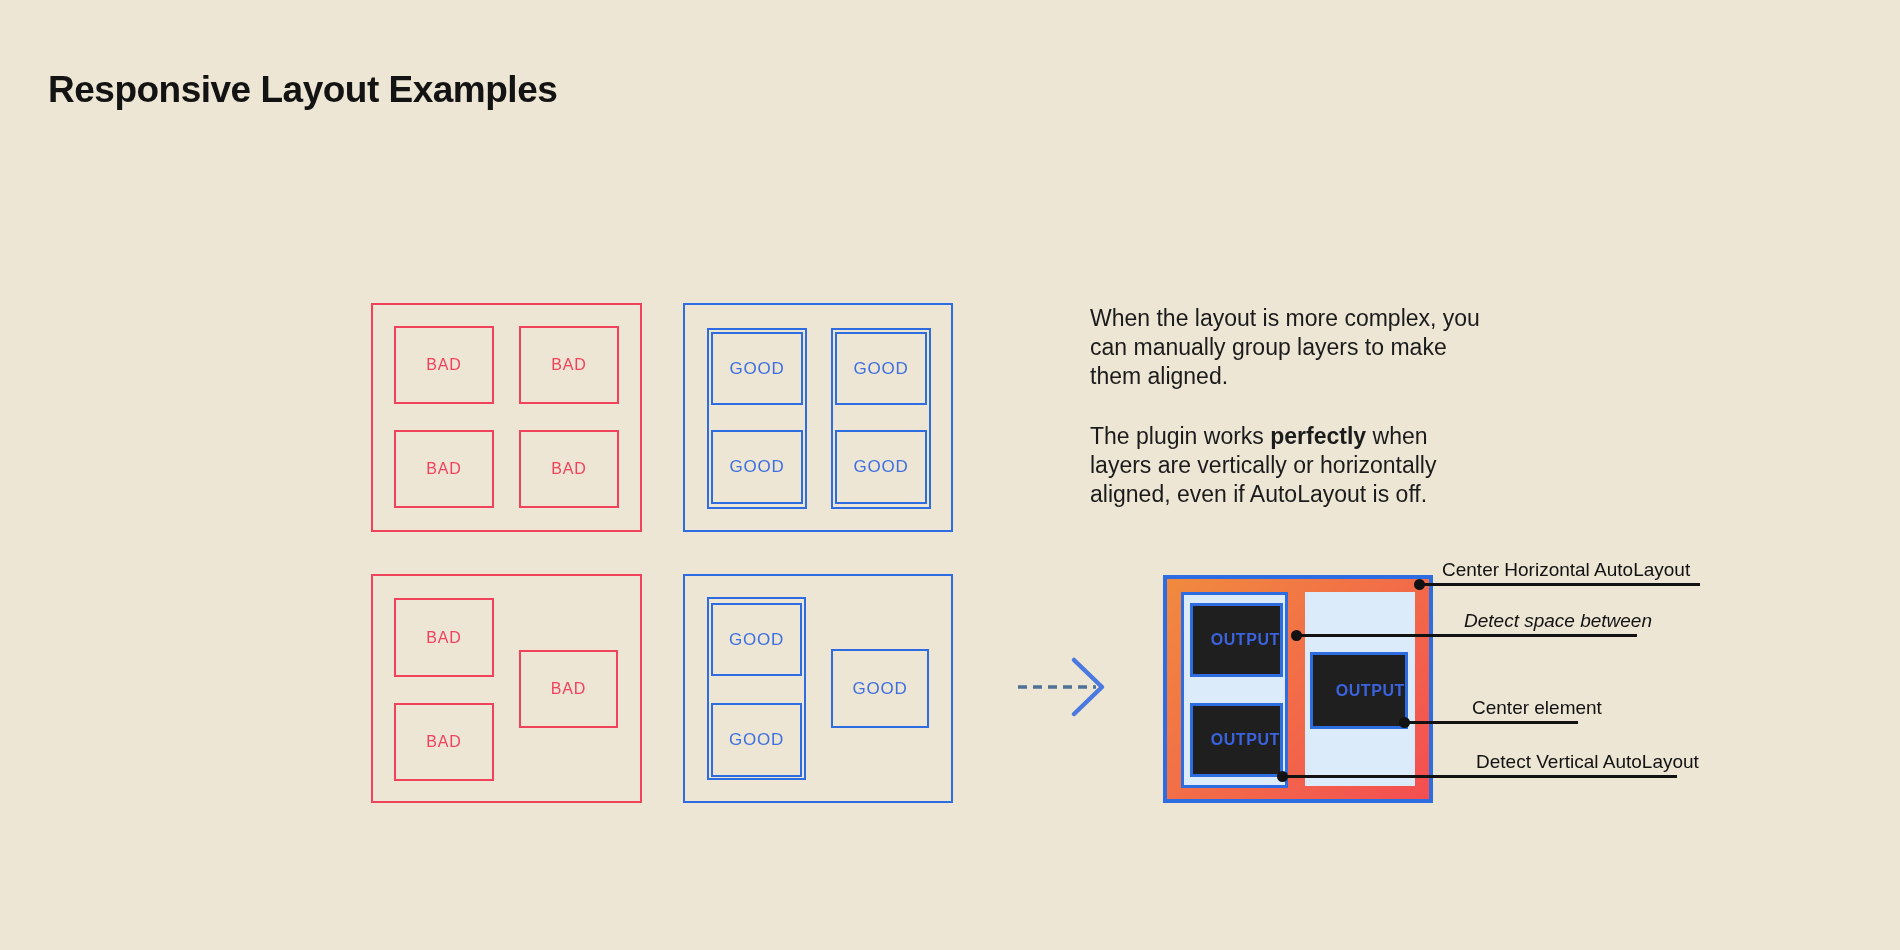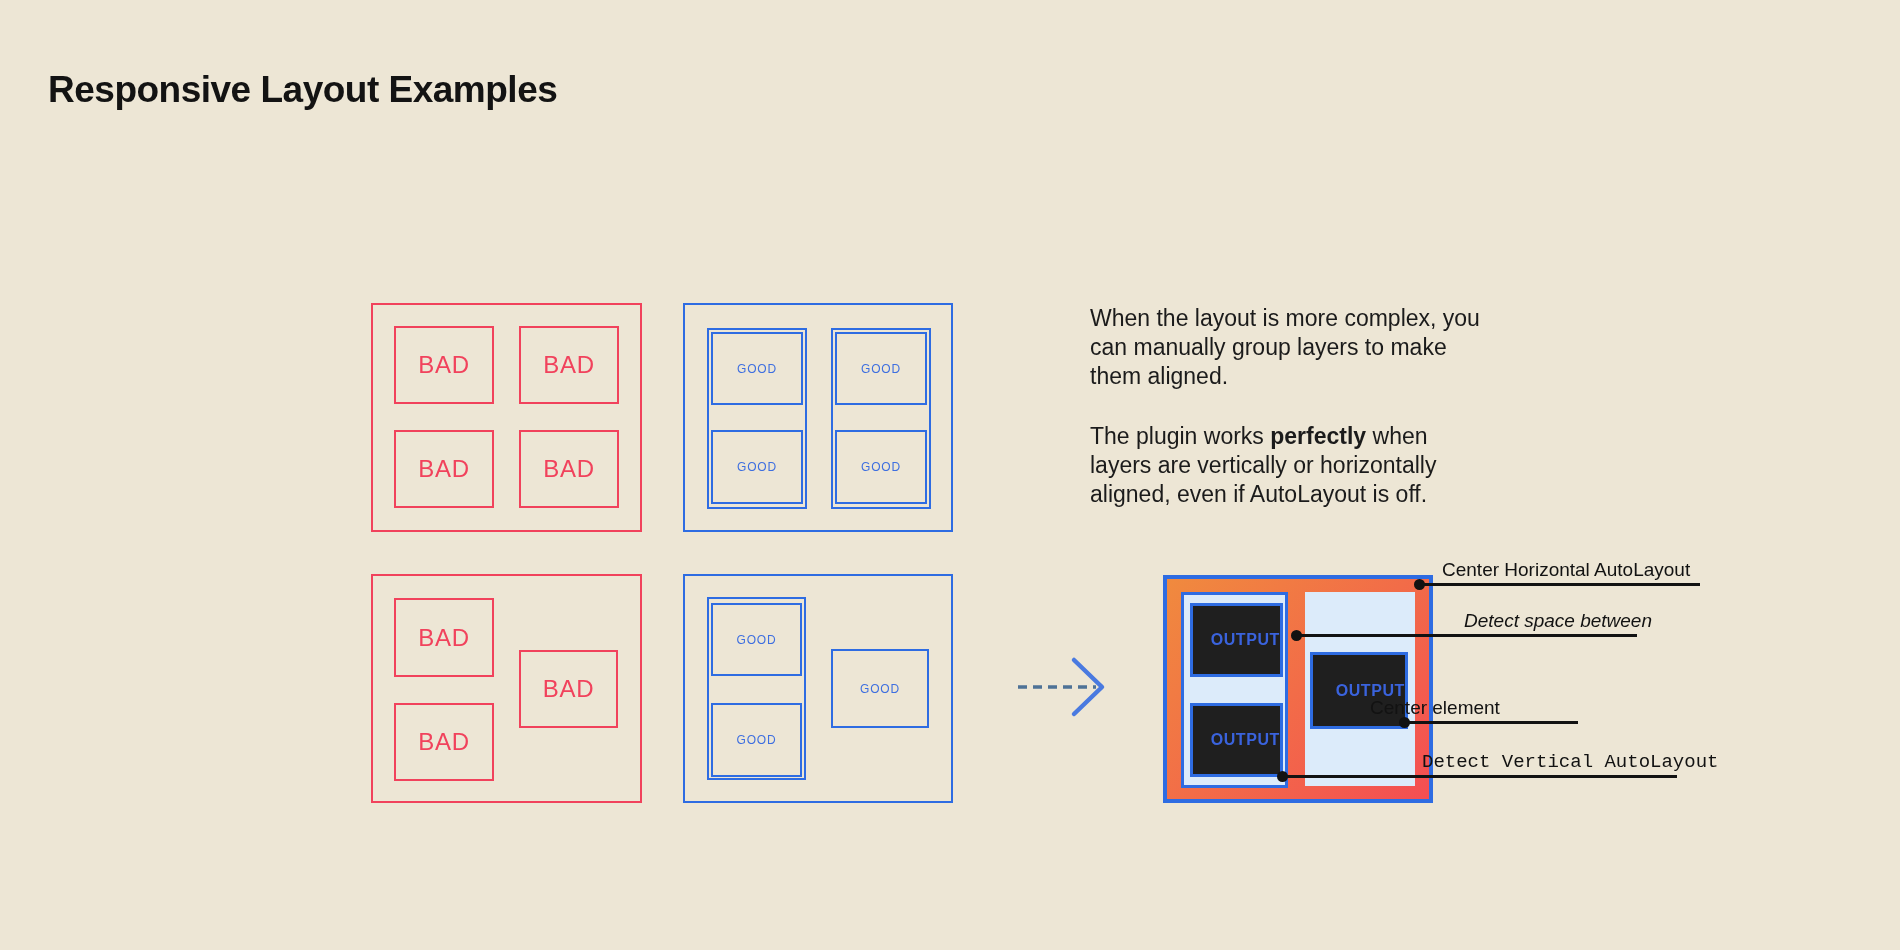--- a/index.html
+++ b/index.html
@@ -16,22 +16,22 @@
   .abs{position:absolute;}
 
   .page-title{position:absolute;left:48px;top:44px;font-size:37px;font-weight:bold;
     color:var(--title);letter-spacing:-0.5px;}
 
   
   .group{position:absolute;width:271px;height:229px;border:2px solid;}
   .group.red{border-color:var(--red);}
   .group.blue{border-color:var(--blue);width:270px;}
   .cell{position:absolute;border:2px solid;display:flex;align-items:center;justify-content:center;}
-  .cell.red{border-color:var(--red);color:var(--red);font-size:24px;letter-spacing:0.8px;}
-  .cell.blue{border-color:var(--blue);color:var(--good_text);font-size:12px;letter-spacing:0.8px;}
+  .cell.red{border-color:var(--red);color:var(--red);font-size:16px;letter-spacing:0.8px;}
+  .cell.blue{border-color:var(--blue);color:var(--good_text);font-size:17px;letter-spacing:0.8px;}
   .wrap{position:absolute;border:2px solid var(--blue);}
 
   
   .description{position:absolute;left:1090px;top:304px;width:400px;font-size:23px;
     line-height:29px;color:var(--text);}
   .description p{margin:0;}
   .description p + p{margin-top:31px;}
 
   
   .output-frame{position:absolute;left:1163px;top:575px;width:270px;height:228px;
@@ -146,21 +146,21 @@
     <div class="ann-label" style="left:1442px;top:559px;">Center Horizontal AutoLayout</div>
   </div>
   <div>
     <div class="ann-dot" style="left:1291px;top:630px;"></div>
     <div class="ann-line" style="left:1296px;top:634px;width:341px;"></div>
     <div class="ann-label" style="left:1464px;top:610px;font-style:italic;">Detect space between</div>
   </div>
   <div>
     <div class="ann-dot" style="left:1399px;top:717px;"></div>
     <div class="ann-line" style="left:1404px;top:721px;width:174px;"></div>
-    <div class="ann-label" style="left:1370px;top:697px;">Center element</div>
+    <div class="ann-label" style="left:1472px;top:697px;">Center element</div>
   </div>
   <div>
     <div class="ann-dot" style="left:1277px;top:771px;"></div>
     <div class="ann-line" style="left:1282px;top:775px;width:395px;"></div>
-    <div class="ann-label" style="left:1422px;top:751px;font-family:Liberation Mono, monospace;">Detect Vertical AutoLayout</div>
+    <div class="ann-label" style="left:1476px;top:751px;">Detect Vertical AutoLayout</div>
   </div>
 
 </div>
 
 </body></html>

